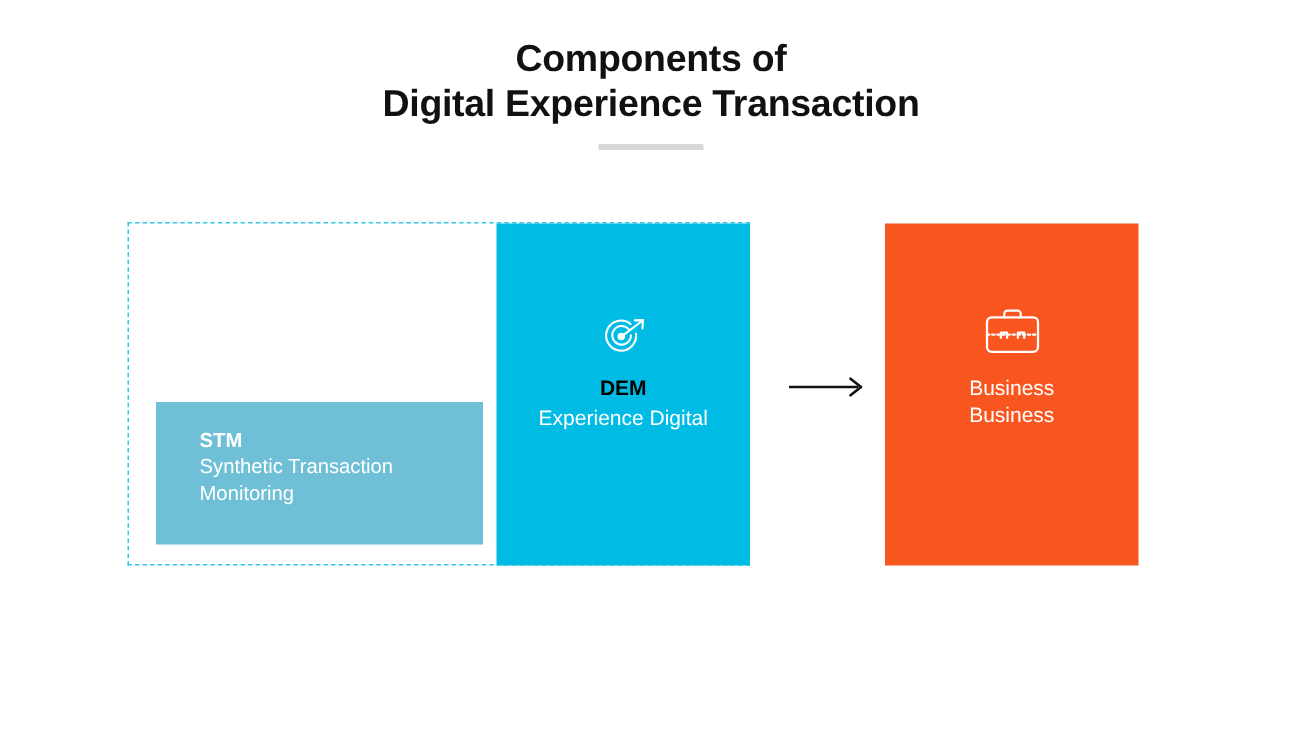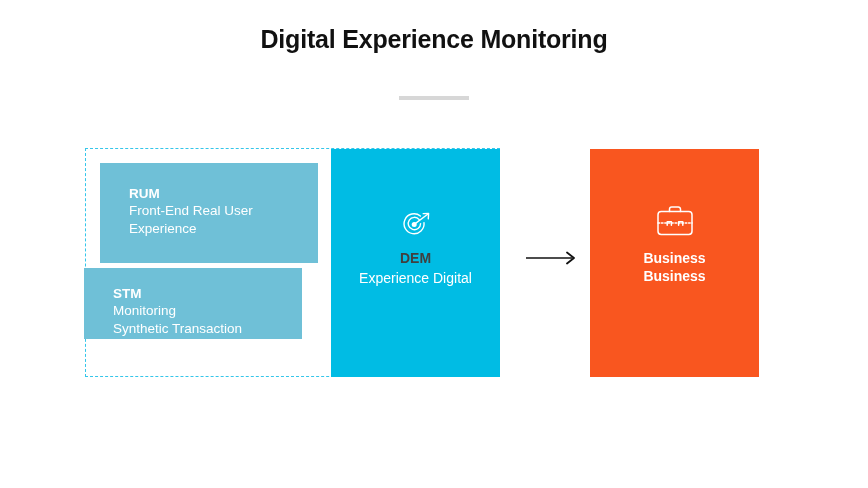--- a/index.html
+++ b/index.html
@@ -63,24 +63,24 @@
     box-sizing: border-box;
     padding-left: 29px;
   }
   .subbox-rum {
     left: 100px;
     top: 163px;
     width: 218px;
     height: 100px;
   }
   .subbox-stm {
-    left: 84px;
+    left: 104px;
     top: 268px;
     width: 218px;
-    height: 71px;
+    height: 95px;
   }
   .subbox-title {
     font-size: 13.5px;
     font-weight: bold;
     color: #ffffff;
     line-height: 17px;
   }
   .subbox-desc {
     font-size: 13.5px;
     font-weight: normal;
@@ -104,21 +104,21 @@
   }
   .dem-icon {
     margin-top: 60px;
     width: 34px;
     height: 30px;
   }
   .dem-title {
     margin-top: 11px;
     font-size: 14px;
     font-weight: bold;
-    color: #404040;
+    color: #000000;
     line-height: 17px;
   }
   .dem-desc {
     margin-top: 2px;
     font-size: 14px;
     color: #ffffff;
     line-height: 18px;
   }
 
   
@@ -143,48 +143,44 @@
     align-items: center;
   }
   .outcome-icon {
     margin-top: 54px;
     width: 40px;
     height: 34px;
   }
   .outcome-title {
     margin-top: 12px;
     font-size: 14px;
-    font-weight: bold;
+    font-weight: normal;
     color: #ffffff;
     line-height: 18px;
     text-align: center;
   }
 </style>
 </head>
 <body>
 
 <div id="canvas">
 
   <div class="title-block">
-    <div class="title-line">Digital Experience Monitoring</div>
+    <div class="title-line">Components of</div>
+    <div class="title-line">Digital Experience Transaction</div>
   </div>
   <div class="title-rule"></div>
 
   <div class="dashed-group"></div>
 
-  <div class="subbox subbox-rum">
-    <div class="subbox-title">RUM</div>
-    <div class="subbox-desc">Front-End Real User</div>
-    <div class="subbox-desc">Experience</div>
-  </div>
 
   <div class="subbox subbox-stm">
     <div class="subbox-title">STM</div>
+    <div class="subbox-desc">Synthetic Transaction</div>
     <div class="subbox-desc">Monitoring</div>
-    <div class="subbox-desc">Synthetic Transaction</div>
   </div>
 
   <div class="dem-box">
     <span class="dem-icon">
       <svg viewBox="0 0 34 30" width="34" height="30" fill="none" stroke="#ffffff" stroke-width="1.4" stroke-linecap="round" stroke-linejoin="round">
         <path d="M21.4 7.0 A10 10 0 1 0 25.0 13.6"></path>
         <path d="M20.2 10.6 A6.2 6.2 0 1 0 21.6 14.6"></path>
         <circle cx="15.2" cy="15.4" r="2.5" fill="#ffffff" stroke="none"></circle>
         <path d="M15.2 15.4 L29.0 5.0"></path>
         <path d="M24.2 4.6 L29.6 4.4 L29.3 9.9"></path>

